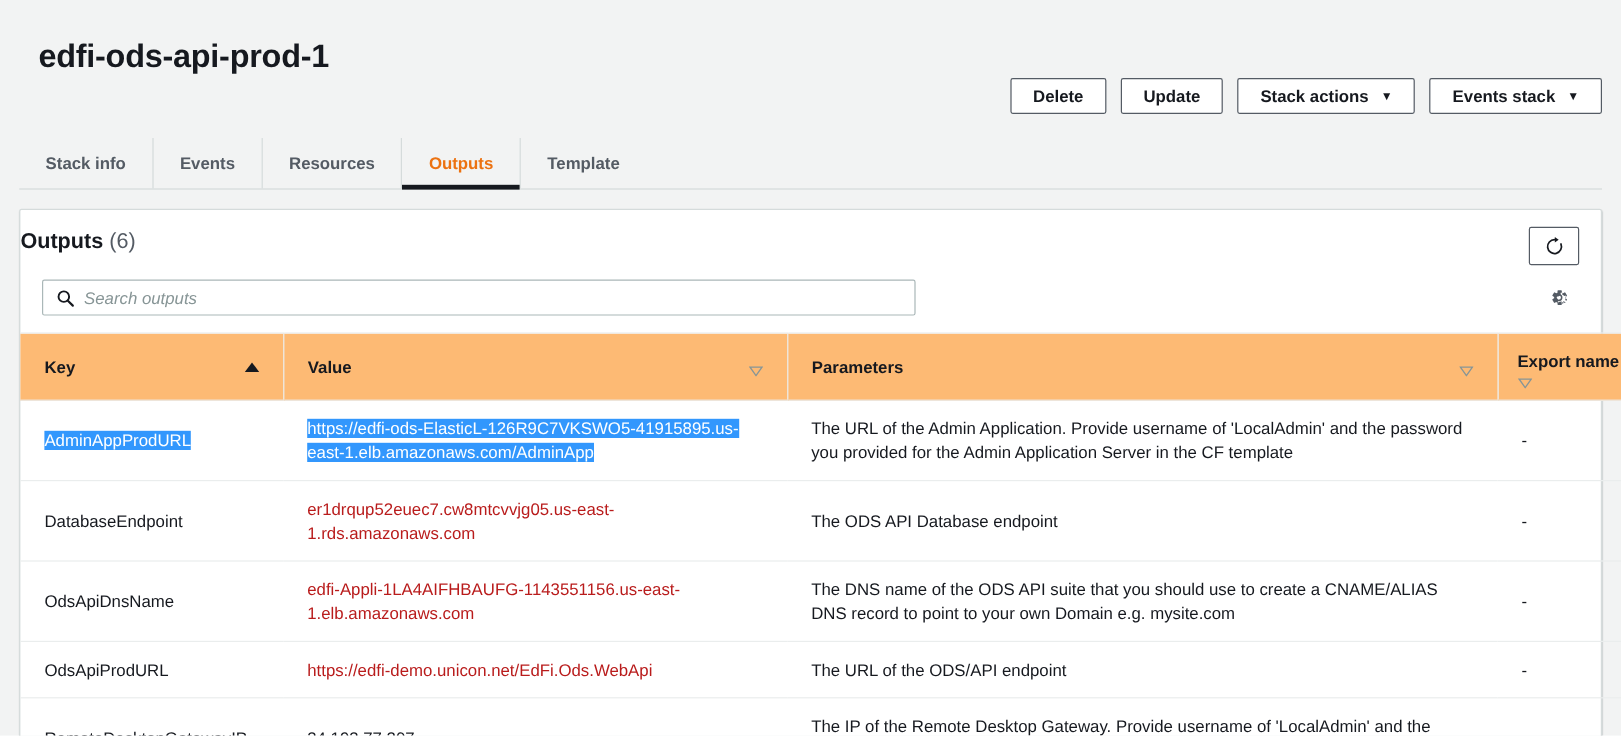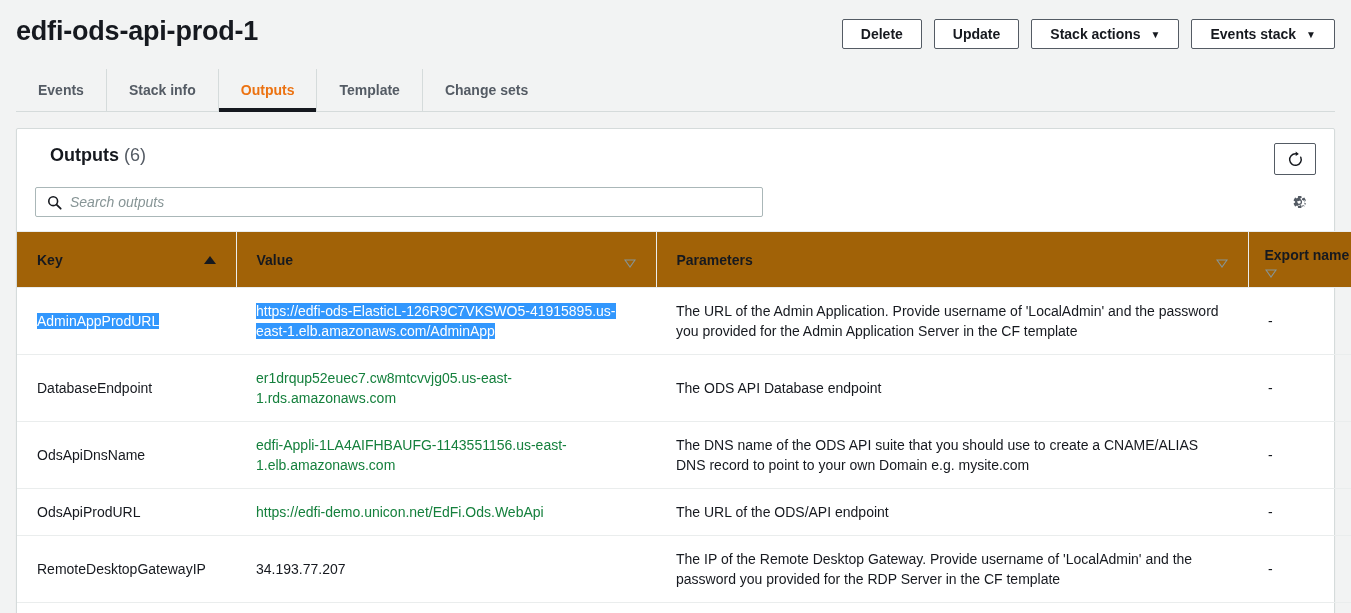--- a/index.html
+++ b/index.html
@@ -22,21 +22,21 @@
     justify-content: space-between;
     padding: 14px 16px 0 16px;
     background: #f2f3f3;
   }
   .stack-title {
     font-size: 27px;
     font-weight: 700;
     line-height: 34px;
     color: #16191f;
     letter-spacing: -0.2px;
-    margin: 0;
+    margin: 16px;
     padding-left: 0px;
   }
   .header-actions {
     display: flex;
     gap: 12px;
     align-items: center;
     padding-top: 5px;
   }
   .btn {
     background: #ffffff;
@@ -47,20 +47,21 @@
     font-size: 14px;
     font-weight: 700;
     padding: 0 18px;
     height: 30px;
     line-height: 28px;
     cursor: pointer;
     white-space: nowrap;
     display: inline-flex;
     align-items: center;
     gap: 10px;
+    margin-top: 46px;
   }
   .btn .caret {
     font-size: 10px;
     line-height: 1;
     color: #16191f;
     transform: translateY(1px);
   }
 
   
   .tabs-wrap {
@@ -107,21 +108,21 @@
     margin: 16px 16px 0 16px;
     background: #ffffff;
     border: 1px solid #d5dbdb;
     border-radius: 2px;
     box-shadow: 0 1px 1px 0 rgba(0,28,36,0.15);
   }
   .card-header {
     display: flex;
     align-items: flex-start;
     justify-content: space-between;
-    padding: 14px 18px 0 33px;
+    padding: 14px 18px 0 0;
   }
   .card-title {
     font-size: 18px;
     font-weight: 700;
     color: #16191f;
     line-height: 24px;
   }
   .card-title .count {
     font-weight: 400;
     color: #545b64;
@@ -190,21 +191,21 @@
   }
 
   
   table.outputs-table {
     width: 100%;
     border-collapse: collapse;
     table-layout: fixed;
     font-size: 14px;
   }
   table.outputs-table thead th {
-    background: #a16207;
+    background: #fdba74;
     border-top: 1px solid #eaeded;
     border-bottom: 1px solid #eaeded;
     color: #16191f;
     font-weight: 700;
     text-align: left;
     padding: 14px 0 14px 0;
     vertical-align: middle;
     height: 56px;
     box-sizing: border-box;
   }
@@ -247,21 +248,21 @@
     vertical-align: middle;
     line-height: 20px;
     word-wrap: break-word;
     overflow-wrap: break-word;
     color: #16191f;
   }
   table.outputs-table tbody tr:last-child td { border-bottom: none; }
   td.cell-key { color: #16191f; }
   td.cell-export { padding-left: 16px; color: #16191f; }
   .link {
-    color: #15803d;
+    color: #b91c1c;
     text-decoration: none;
     cursor: pointer;
   }
   .sel {
     background: #3297fd;
     color: #ffffff;
     box-shadow: 0 0 0 0 #3297fd;
   }
   .plain-val { color: #16191f; }
 
@@ -285,33 +286,33 @@
     <button class="btn">
       <span>Events stack</span>
       <span class="caret">▼</span>
     </button>
   </div>
 </div>
 
 <div class="tabs-wrap">
   <div class="tabs">
     <div class="tab">
+      <span>Stack info</span>
+    </div>
+    <div class="tab">
       <span>Events</span>
     </div>
     <div class="tab">
-      <span>Stack info</span>
+      <span>Resources</span>
     </div>
     <div class="tab active">
       <span>Outputs</span>
     </div>
     <div class="tab">
       <span>Template</span>
-    </div>
-    <div class="tab">
-      <span>Change sets</span>
     </div>
   </div>
 </div>
 
 <div class="card">
 
   <div class="card-header">
     <div class="card-title">
       <span>Outputs</span>
       <span class="count">(6)</span>

